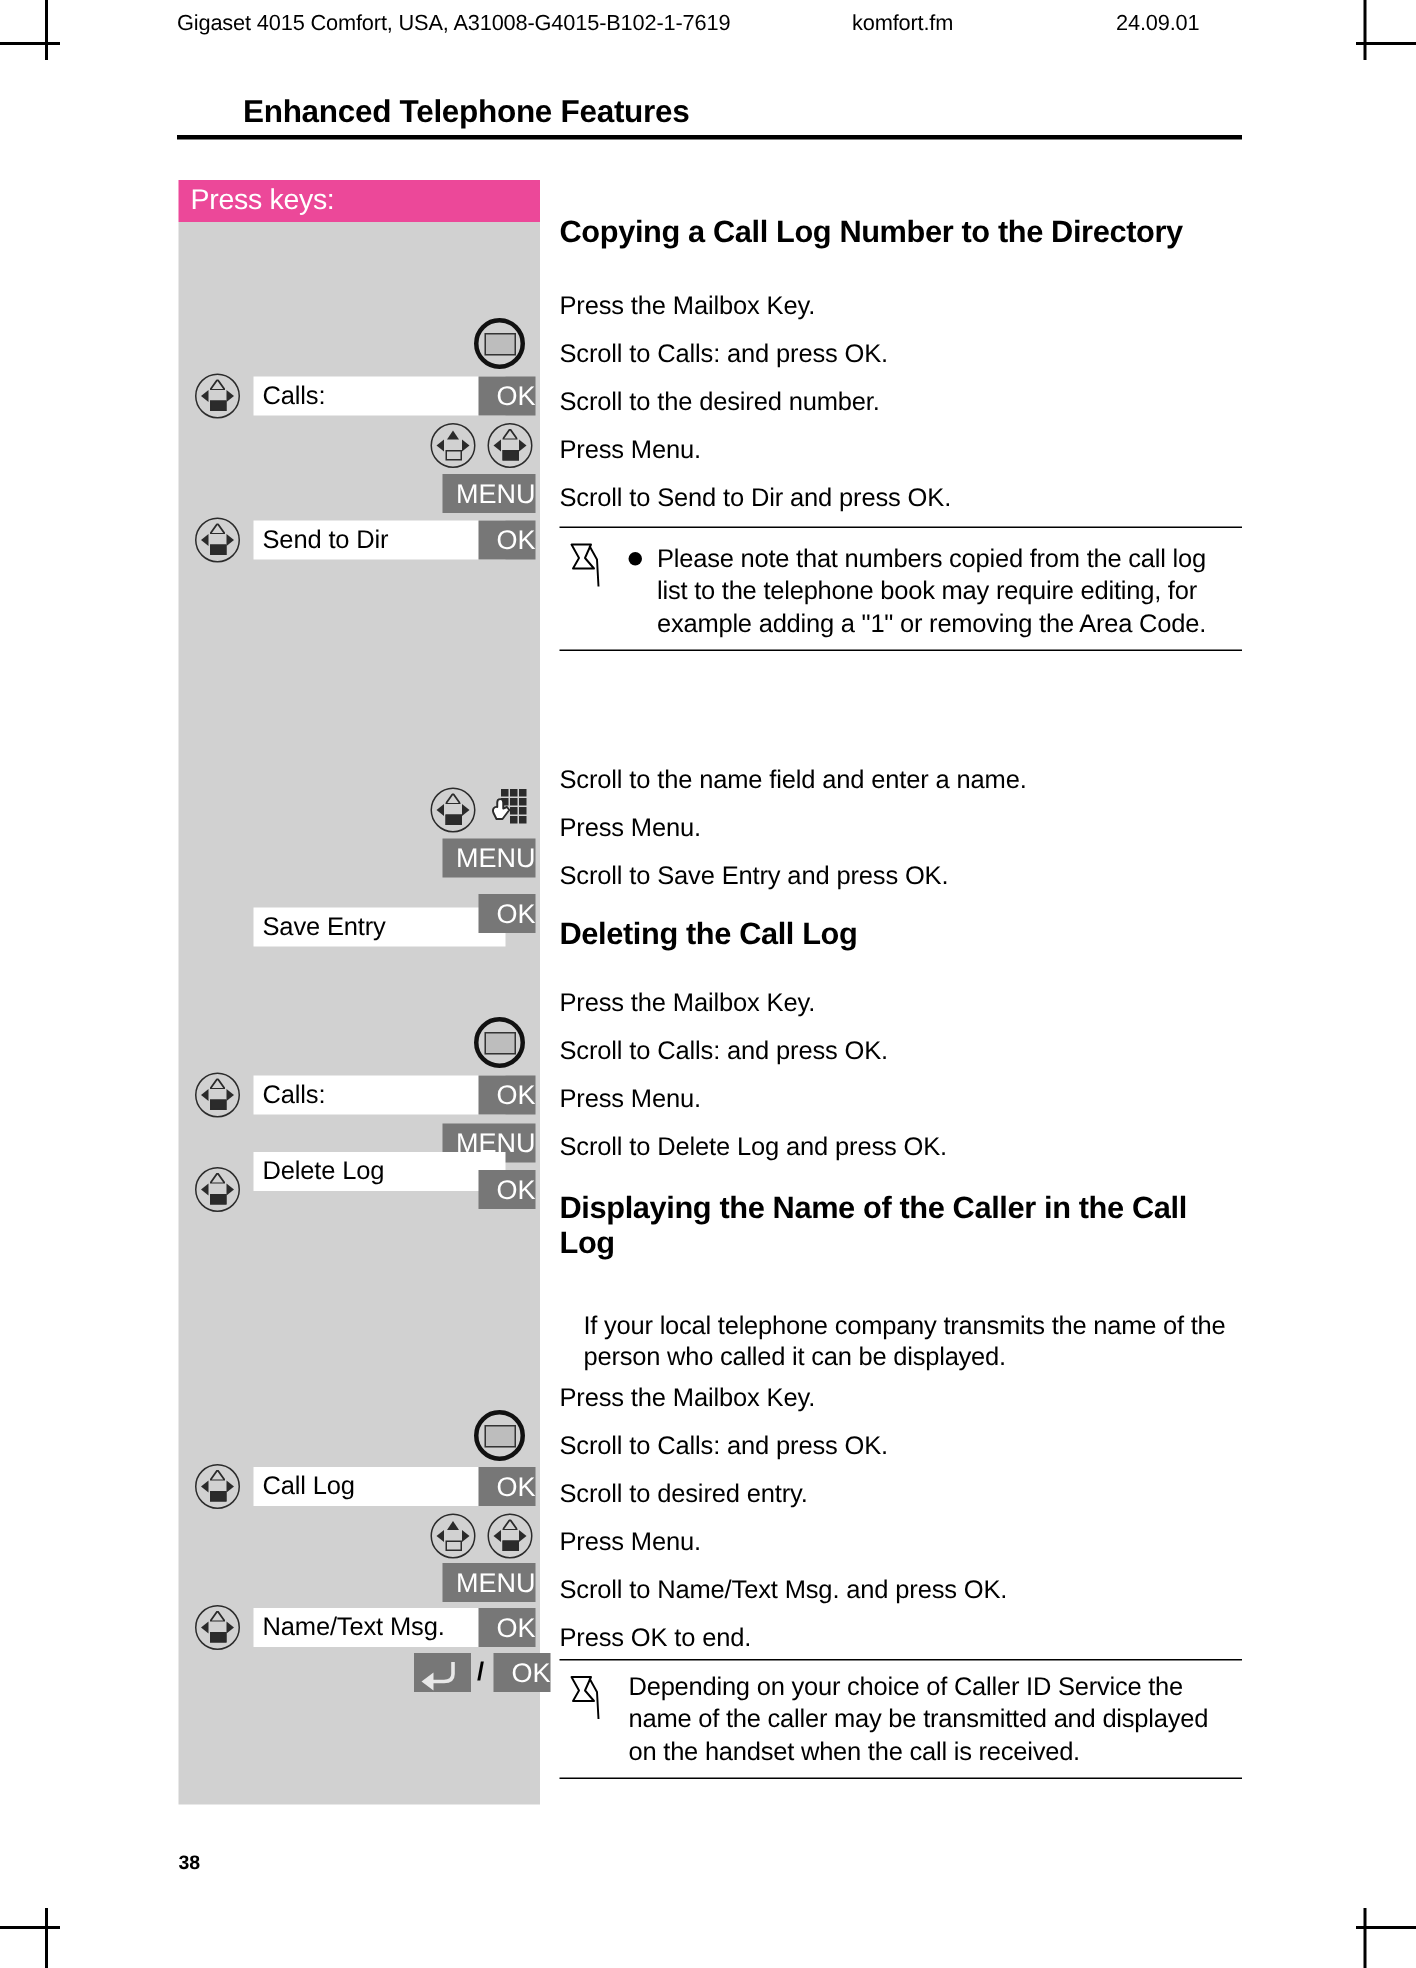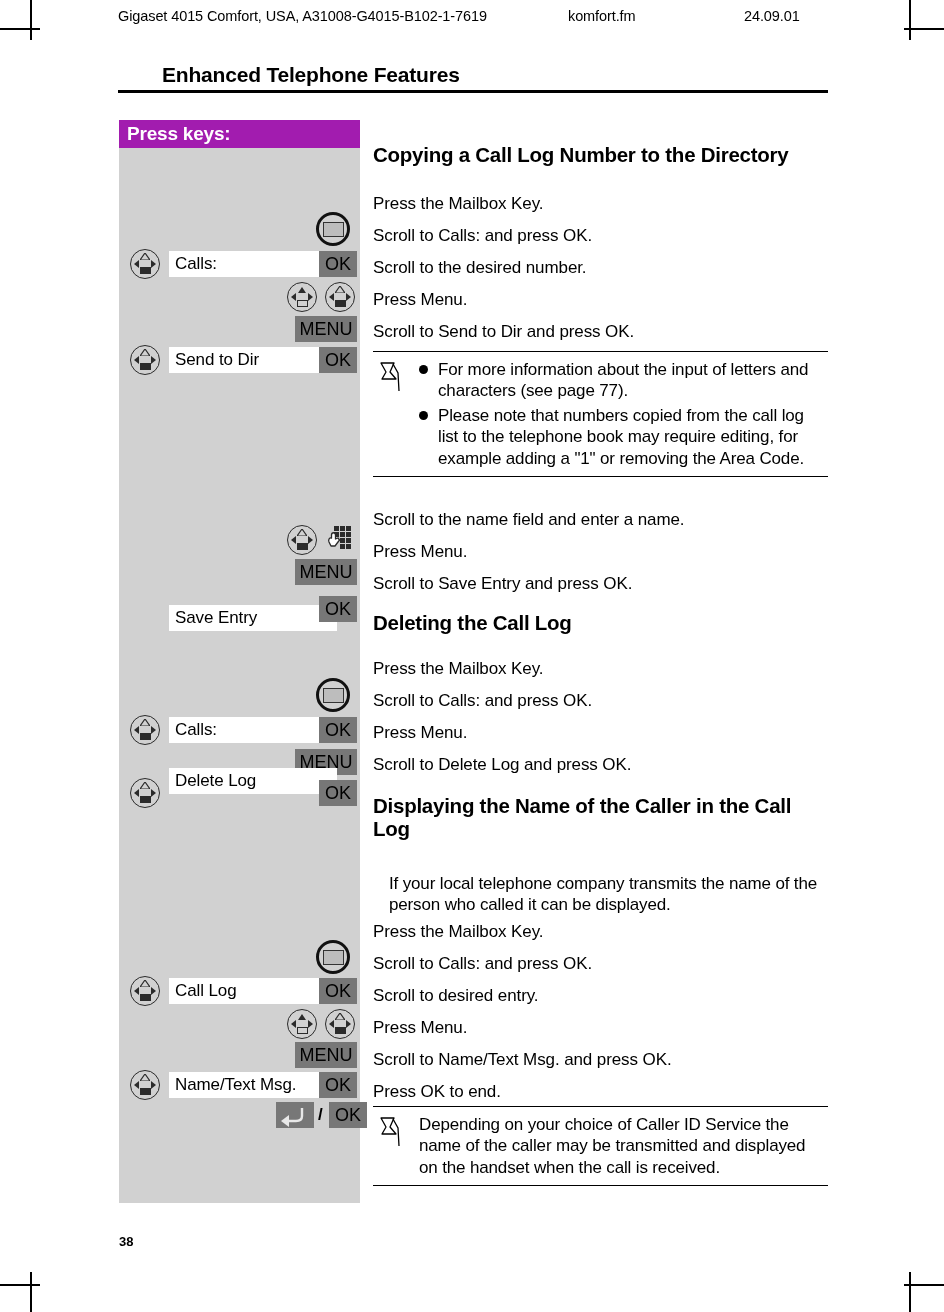--- a/index.html
+++ b/index.html
@@ -61,24 +61,24 @@
   #keys-column {
     position: absolute;
     left: 119px; top: 120px;
     width: 241px;
     height: 1083px;
   }
   #keys-header {
     position: absolute;
     left: 0; top: 0;
     width: 241px; height: 28px;
-    background: #a21caf;
+    background: #ec4899;
     color: #ffffff;
     font-size: 19px;
-    font-weight: bold;
+    font-weight: normal;
     line-height: 28px;
     padding-left: 8px;
     box-sizing: border-box;
     letter-spacing: -0.2px;
   }
   #keys-body {
     position: absolute;
     left: 0; top: 28px;
     width: 241px;
     height: 1055px;
@@ -185,24 +185,24 @@
     box-sizing: border-box;
     white-space: nowrap;
     letter-spacing: -0.1px;
   }
 
   
   .softkey {
     position: absolute;
     height: 26px;
     background: #777777;
-    color: #000000;
+    color: #ffffff;
     font-size: 18px;
     line-height: 26px;
-    text-align: center;
+    text-align: right;
     box-sizing: border-box;
     letter-spacing: 0px;
   }
   .softkey.ok { width: 38px; }
   .softkey.menu { width: 62px; font-size: 18px; }
 
   
   .backkey {
     position: absolute;
     width: 38px; height: 26px;
@@ -499,24 +499,20 @@
   <div class="step" style="position:absolute; left:0; top:909px;">Scroll to Name/Text Msg. and press OK.</div>
   <div class="step" style="position:absolute; left:0; top:941px;">Press OK to end.</div>
 </div>
 
 <div class="note" style="top:351px;">
   <div class="note-inner">
     <svg class="note-icon" viewBox="0 0 30 40">
       <path d="M4 3 L17 3 L13 12 L19 19 L5 19 L9 12 Z" fill="#ffffff" stroke="#000" stroke-width="1.3" stroke-linejoin="round"></path>
       <path d="M16 4 L21 13 L22 31" fill="none" stroke="#000" stroke-width="1.3"></path>
     </svg>
-    <div class="note-li">
-      <span class="bullet"></span>
-      <span>For more information about the input of letters and characters (see page 77).</span>
-    </div>
     <div class="note-li" style="margin-top:3px;">
       <span class="bullet"></span>
       <span>Please note that numbers copied from the call log list to the telephone book may require editing, for example adding a "1" or removing the Area Code.</span>
     </div>
   </div>
 </div>
 
 <div class="note" style="top:1106px;">
   <div class="note-inner">
     <svg class="note-icon" viewBox="0 0 30 40">

